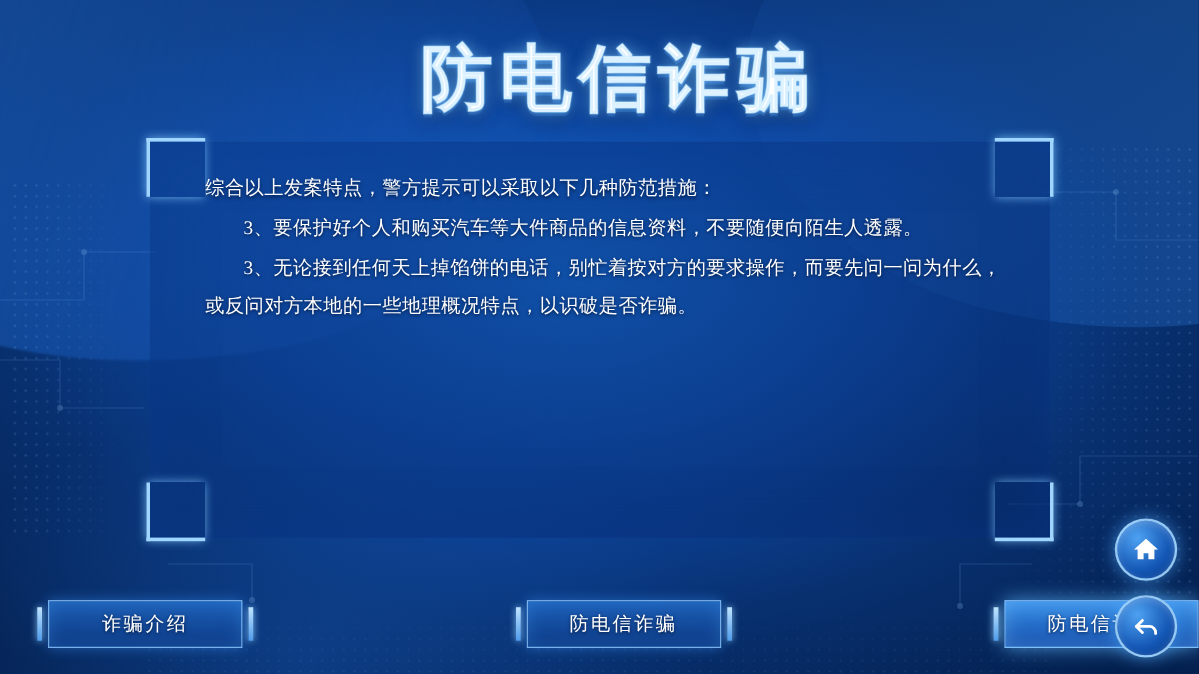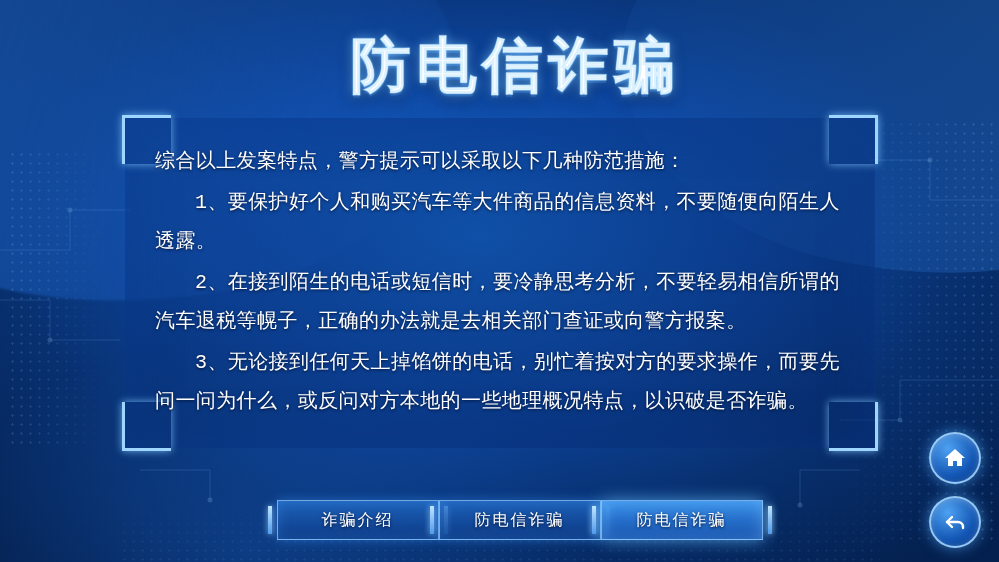--- a/index.html
+++ b/index.html
@@ -122,41 +122,42 @@
   }
   .c-tl { top: -3px;    left: -3px;  border-right: none; border-bottom: none; }
   .c-tr { top: -3px;    right: -3px; border-left: none;  border-bottom: none; }
   .c-bl { bottom: -3px; left: -3px;  border-right: none; border-top: none; }
   .c-br { bottom: -3px; right: -3px; border-left: none;  border-top: none; }
 
   .panel-body {
     position: absolute;
     inset: 24px 30px;
     color: #ffffff;
-    font-family: Liberation Mono, monospace;
-    font-size: 20px;
+    font-family: Liberation Serif, serif;
+    font-size: 16px;
     line-height: 1.95;
     letter-spacing: 0.4px;
     text-shadow: 0 1px 3px rgba(0,15,45,0.9);
+    margin-left: 16px;
   }
   .panel-body p {
     margin: 0 0 2px 0;
   }
   .indent {
     text-indent: 2em;
   }
 
   
   .btn-row {
     position: absolute;
     left: 0;
     bottom: 22px;
     width: 999px;
     display: flex;
-    justify-content: center;
+    justify-content: space-between;
     padding-left: 40px;
     box-sizing: border-box;
   }
   .btn {
     position: relative;
     width: 160px;
     height: 38px;
     display: flex;
     align-items: center;
     justify-content: center;
@@ -242,22 +243,21 @@
   <div class="title">防电信诈骗</div>
 
   <div class="panel">
     <div class="corner c-tl"></div>
     <div class="corner c-tr"></div>
     <div class="corner c-bl"></div>
     <div class="corner c-br"></div>
 
     <div class="panel-body">
       <p>综合以上发案特点，警方提示可以采取以下几种防范措施：</p>
-      <p class="indent">1、要保护好个人和购买汽车等大件商品的信息资料，不要随便向陌生人透露。</p>
-      <p class="indent">2、在接到陌生的电话或短信时，要冷静思考分析，不要轻易相信所谓的汽车退税等幌子，正确的办法就是去相关部门查证或向警方报案。</p>
+      <p class="indent">3、要保护好个人和购买汽车等大件商品的信息资料，不要随便向陌生人透露。</p>
       <p class="indent">3、无论接到任何天上掉馅饼的电话，别忙着按对方的要求操作，而要先问一问为什么，或反问对方本地的一些地理概况特点，以识破是否诈骗。</p>
     </div>
   </div>
 
   <div class="btn-row">
     <div class="btn">诈骗介绍</div>
     <div class="btn">防电信诈骗</div>
     <div class="btn active">防电信诈骗</div>
   </div>
 

